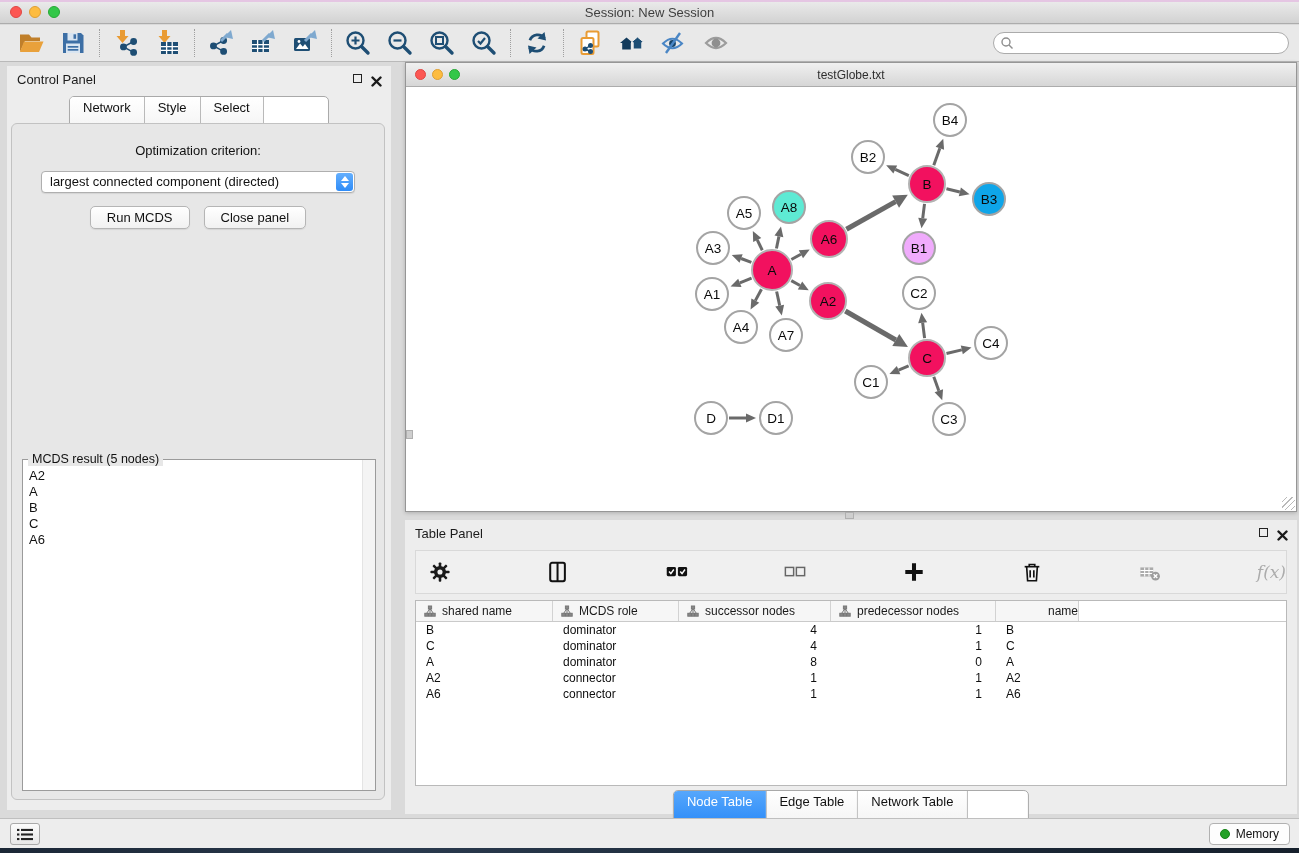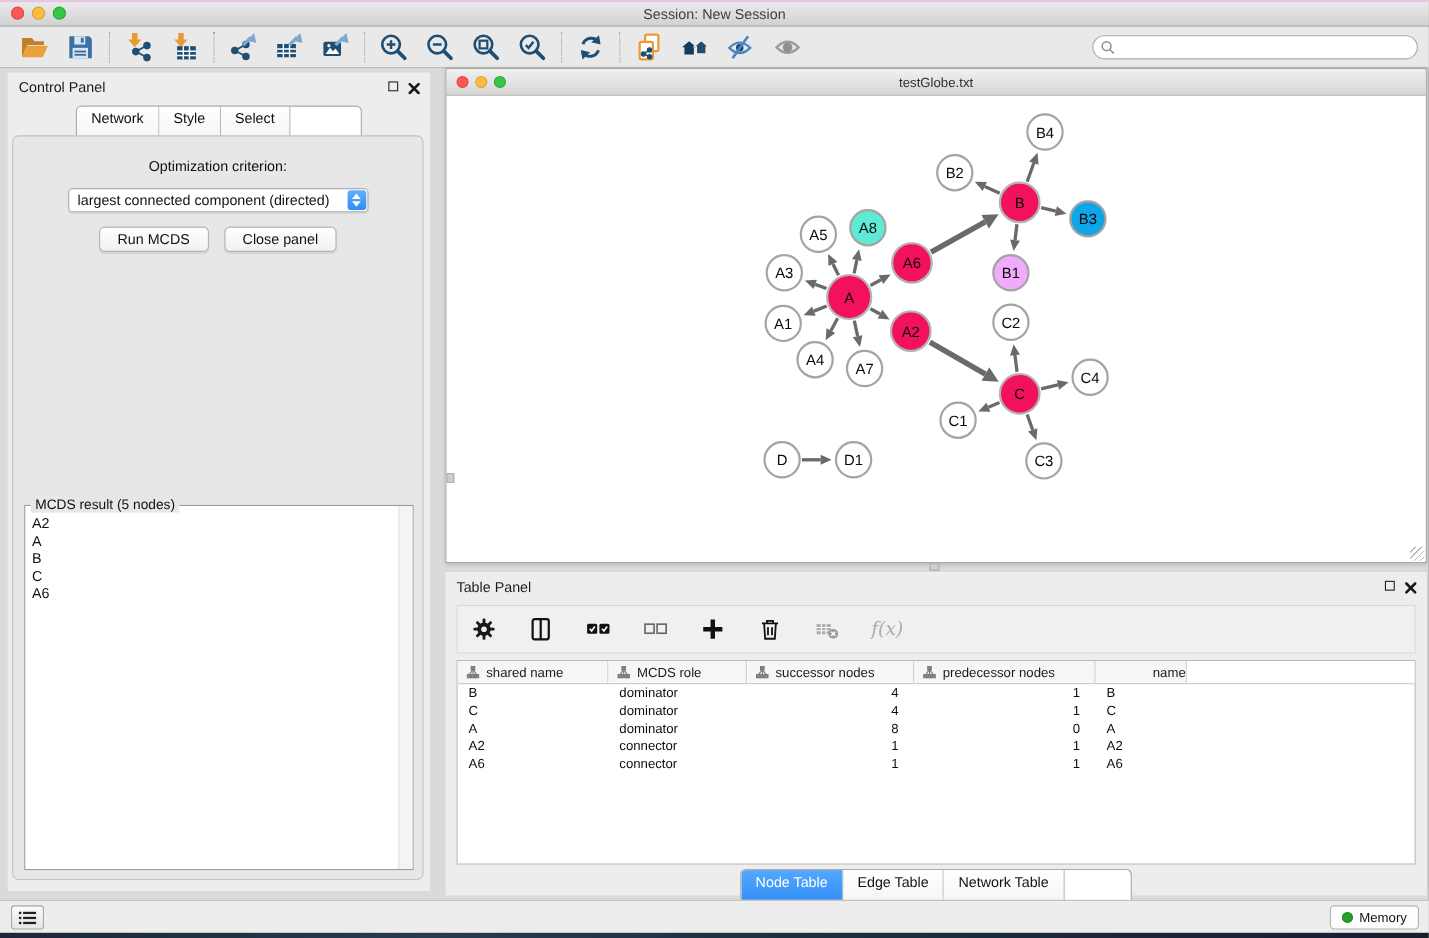--- a/index.html
+++ b/index.html
@@ -42,21 +42,21 @@
     border-right:1px solid #B9B9B9; cursor:default; white-space:nowrap; }
   .seg-item:last-child { border-right:none;margin-top:32px; }
   .seg-item.active { background:linear-gradient(#56A7FC,#2E8CF8); color:#fff; }
 
   
   .control-panel { position:absolute; left:7px; top:66px; width:384px; height:744px; background:#EDEDED; }
   .cp-tabs { position:absolute; top:30px; left:50%; transform:translateX(-50%); }
   .cp-content { position:absolute; left:4px; right:6px; top:57px; bottom:10px;
     background:#E7E7E7; border:1px solid #C2C2C2; border-radius:6px; }
   .opt-label { text-align:center; margin-top:19px; font-size:13px; color:#111; }
-  .mac-select { position:relative; margin:13px auto 0; width:273px; height:22px; background:#fff;
+  .mac-select { position:relative; margin:13px auto 0; width:314px; height:22px; background:#fff;
     border:1px solid #AFAFAF; border-radius:4px; box-shadow:0 1px 1px rgba(0,0,0,.08); }
   .mac-select .sel-text { display:block; line-height:20px; font-size:13px; padding-left:8px; color:#111;
     white-space:nowrap; overflow:hidden; }
   .stepper { position:absolute; right:1px; top:1px; width:17px; height:18px; border-radius:3px;
     background:linear-gradient(#64AFFD,#2E8CF8); }
   .stepper .up, .stepper .dn { position:absolute; left:50%; transform:translateX(-50%);
     width:0; height:0; border-left:4px solid transparent; border-right:4px solid transparent; }
   .stepper .up { top:3px; border-bottom:5px solid #fff; }
   .stepper .dn { bottom:3px; border-top:5px solid #fff; }
   .btn-row { display:flex; justify-content:center; gap:14px; margin-top:13px; }
@@ -85,21 +85,21 @@
   .canvas svg { position:absolute; left:0; top:0; }
   .gnode { position:absolute; border-radius:50%; display:flex; align-items:center; justify-content:center;
     font-size:13.5px; color:#0A0A0A; cursor:default; }
   .grip { position:absolute; right:1px; bottom:1px; width:13px; height:13px;
     background:repeating-linear-gradient(135deg, transparent 0 3px, #B9B9B9 3px 4px); }
   .split-handle { position:absolute; background:#CECECE; border:1px solid #AFAFAF; }
 
   
   .table-panel { position:absolute; left:405px; top:520px; width:892px; height:294px; background:#EDEDED; }
   .tp-toolbar { position:absolute; left:10px; right:10px; top:30px; height:44px; background:#F0F0F0;
-    border:1px solid #D9D9D9; display:flex; align-items:center; padding-left:12px; gap:28px; }
+    border:1px solid #D9D9D9; display:flex; align-items:center; padding-left:12px; gap:28px;justify-content:space-between; }
   .tp-btn { display:flex; align-items:center; justify-content:center; width:24px; height:24px; }
   .tp-btn svg { width:22px; height:22px; }
   .fx-label { font-size:17px; font-style:italic; color:#ABABAB; font-family:"DejaVu Serif", serif; }
   .tbl-wrap { position:absolute; left:10px; right:10px; top:80px; height:186px; background:#fff;
     border:1px solid #B9B9B9; overflow:hidden; }
   .tbl-header { display:flex; height:21px; background:#F6F6F6; border-bottom:1px solid #CACACA; }
   .th { display:flex; align-items:center; gap:6px; padding-left:8px; font-size:12px; color:#1A1A1A;
     border-right:1px solid #D2D2D2; overflow:hidden; }
   .th.center { justify-content:flex-end; padding-left:0; }
   .th svg { width:12px; height:12px; flex:none; }

